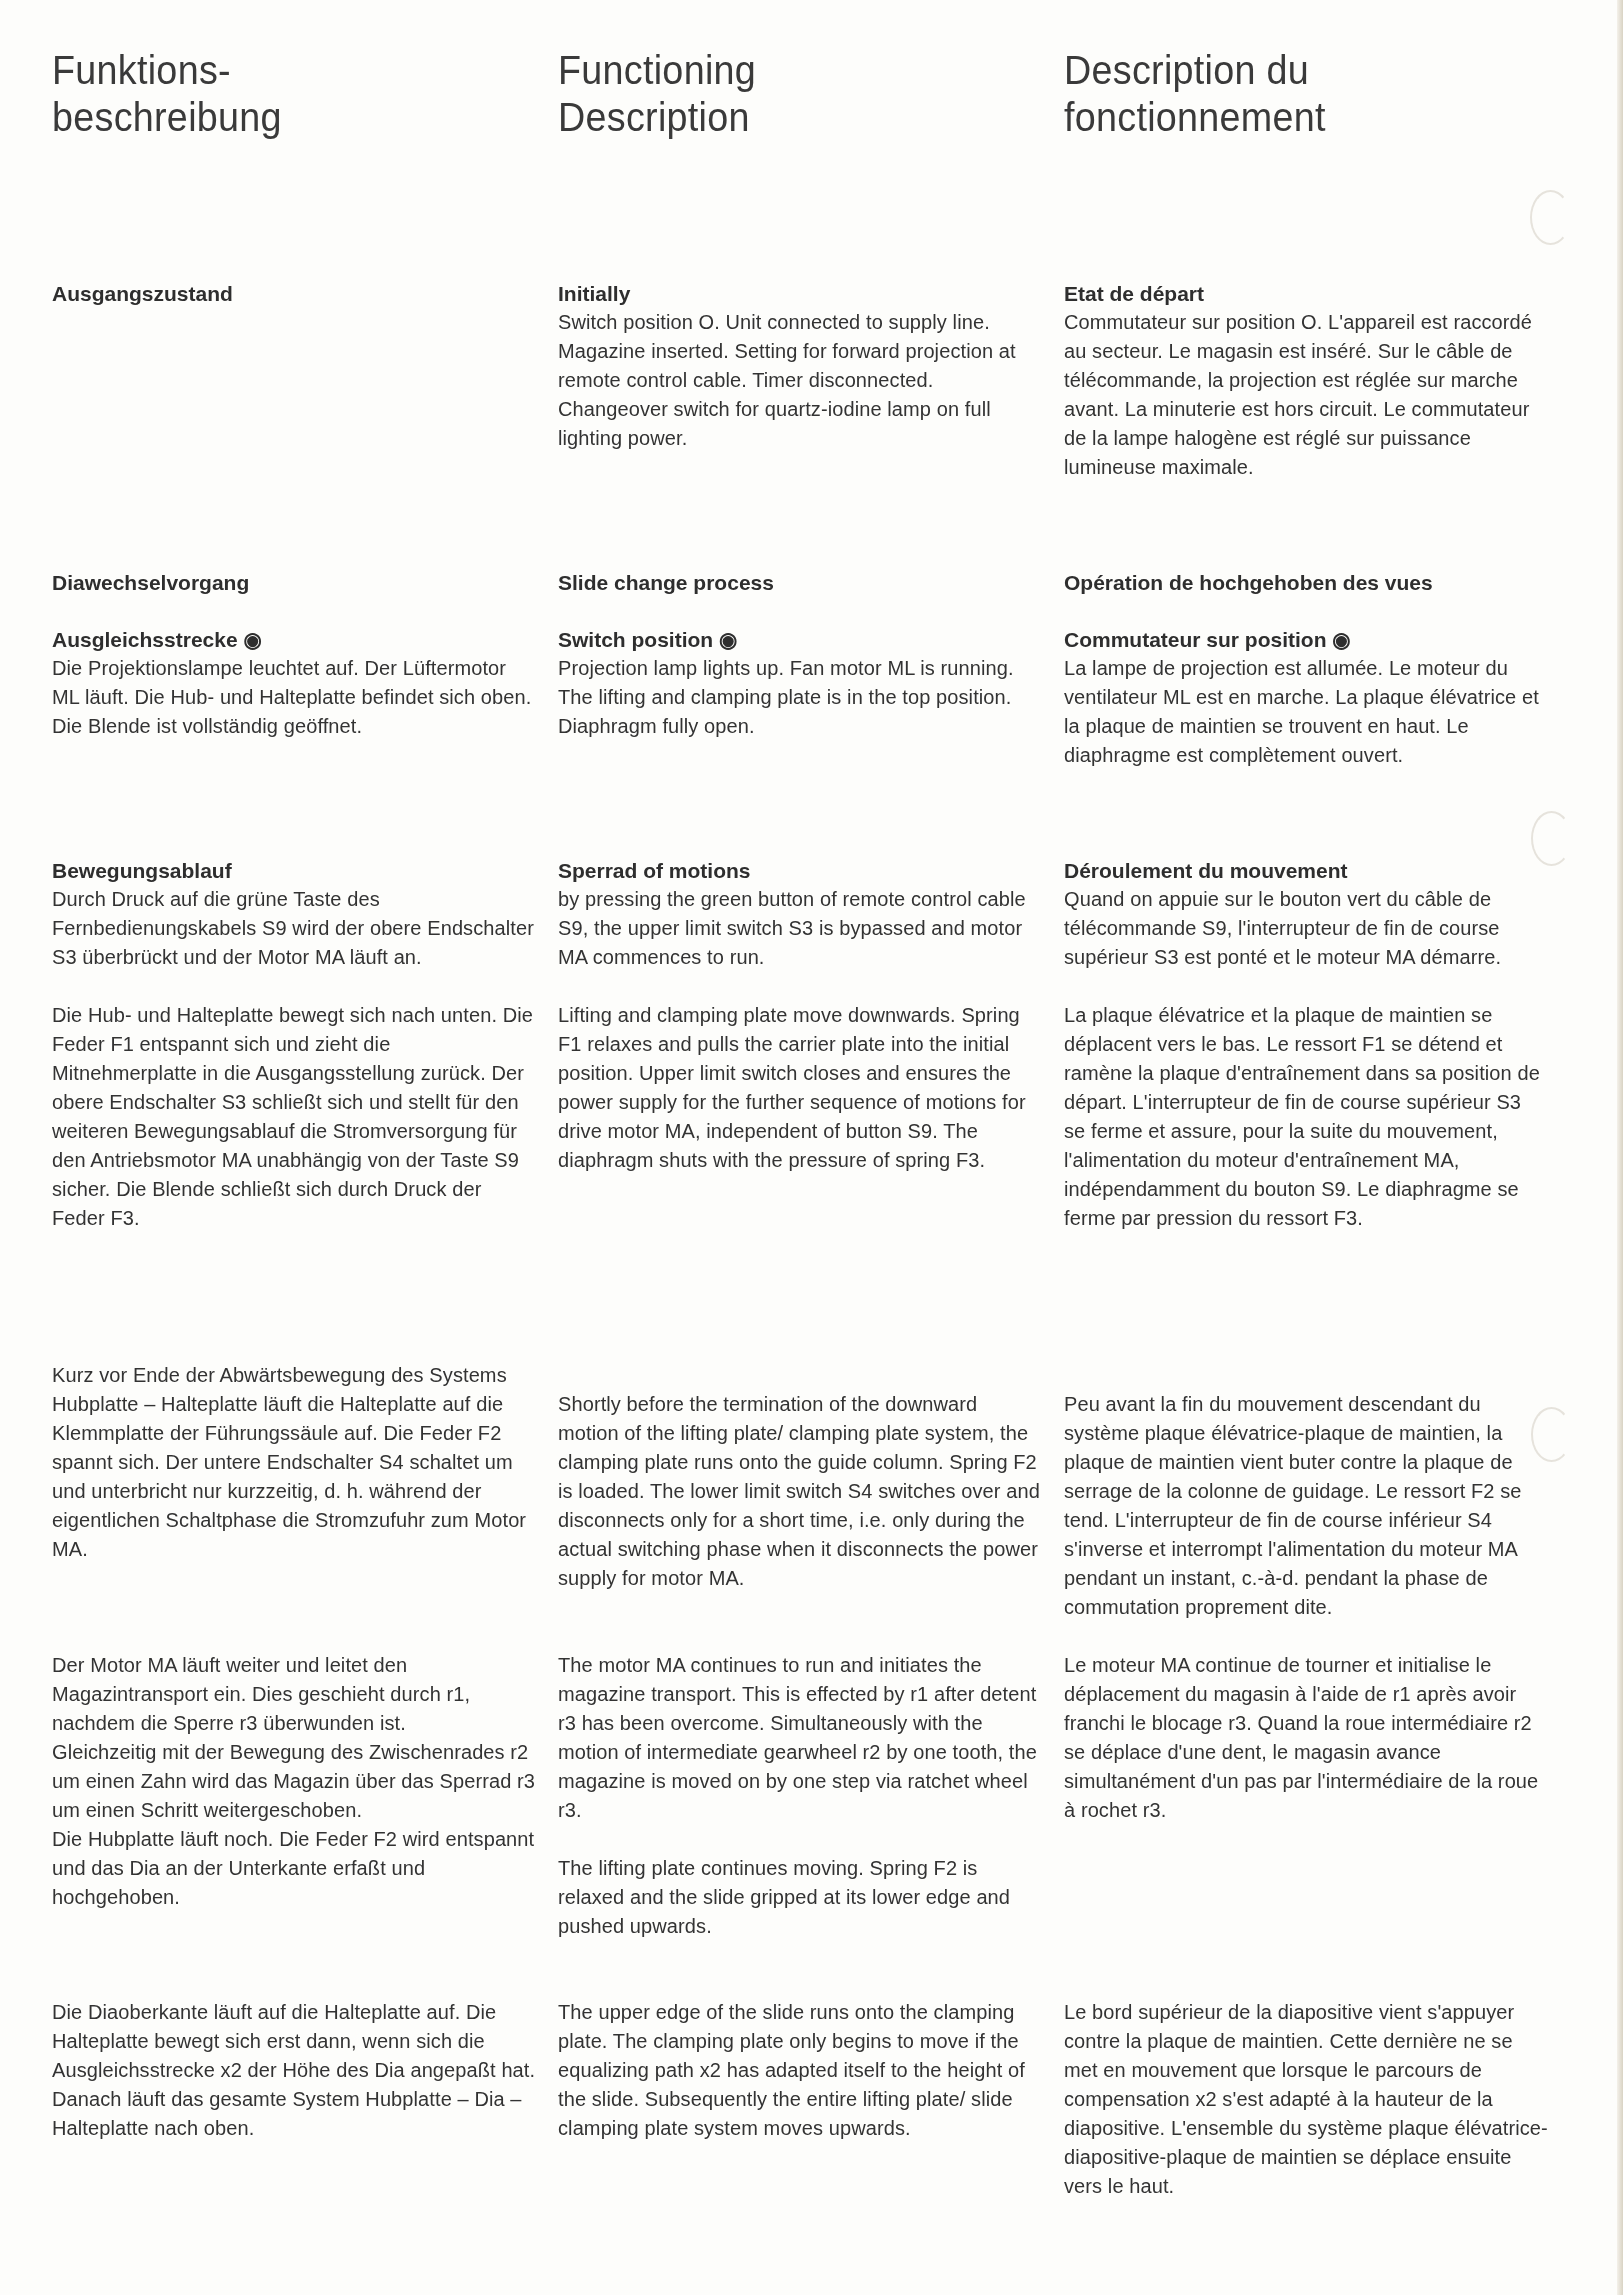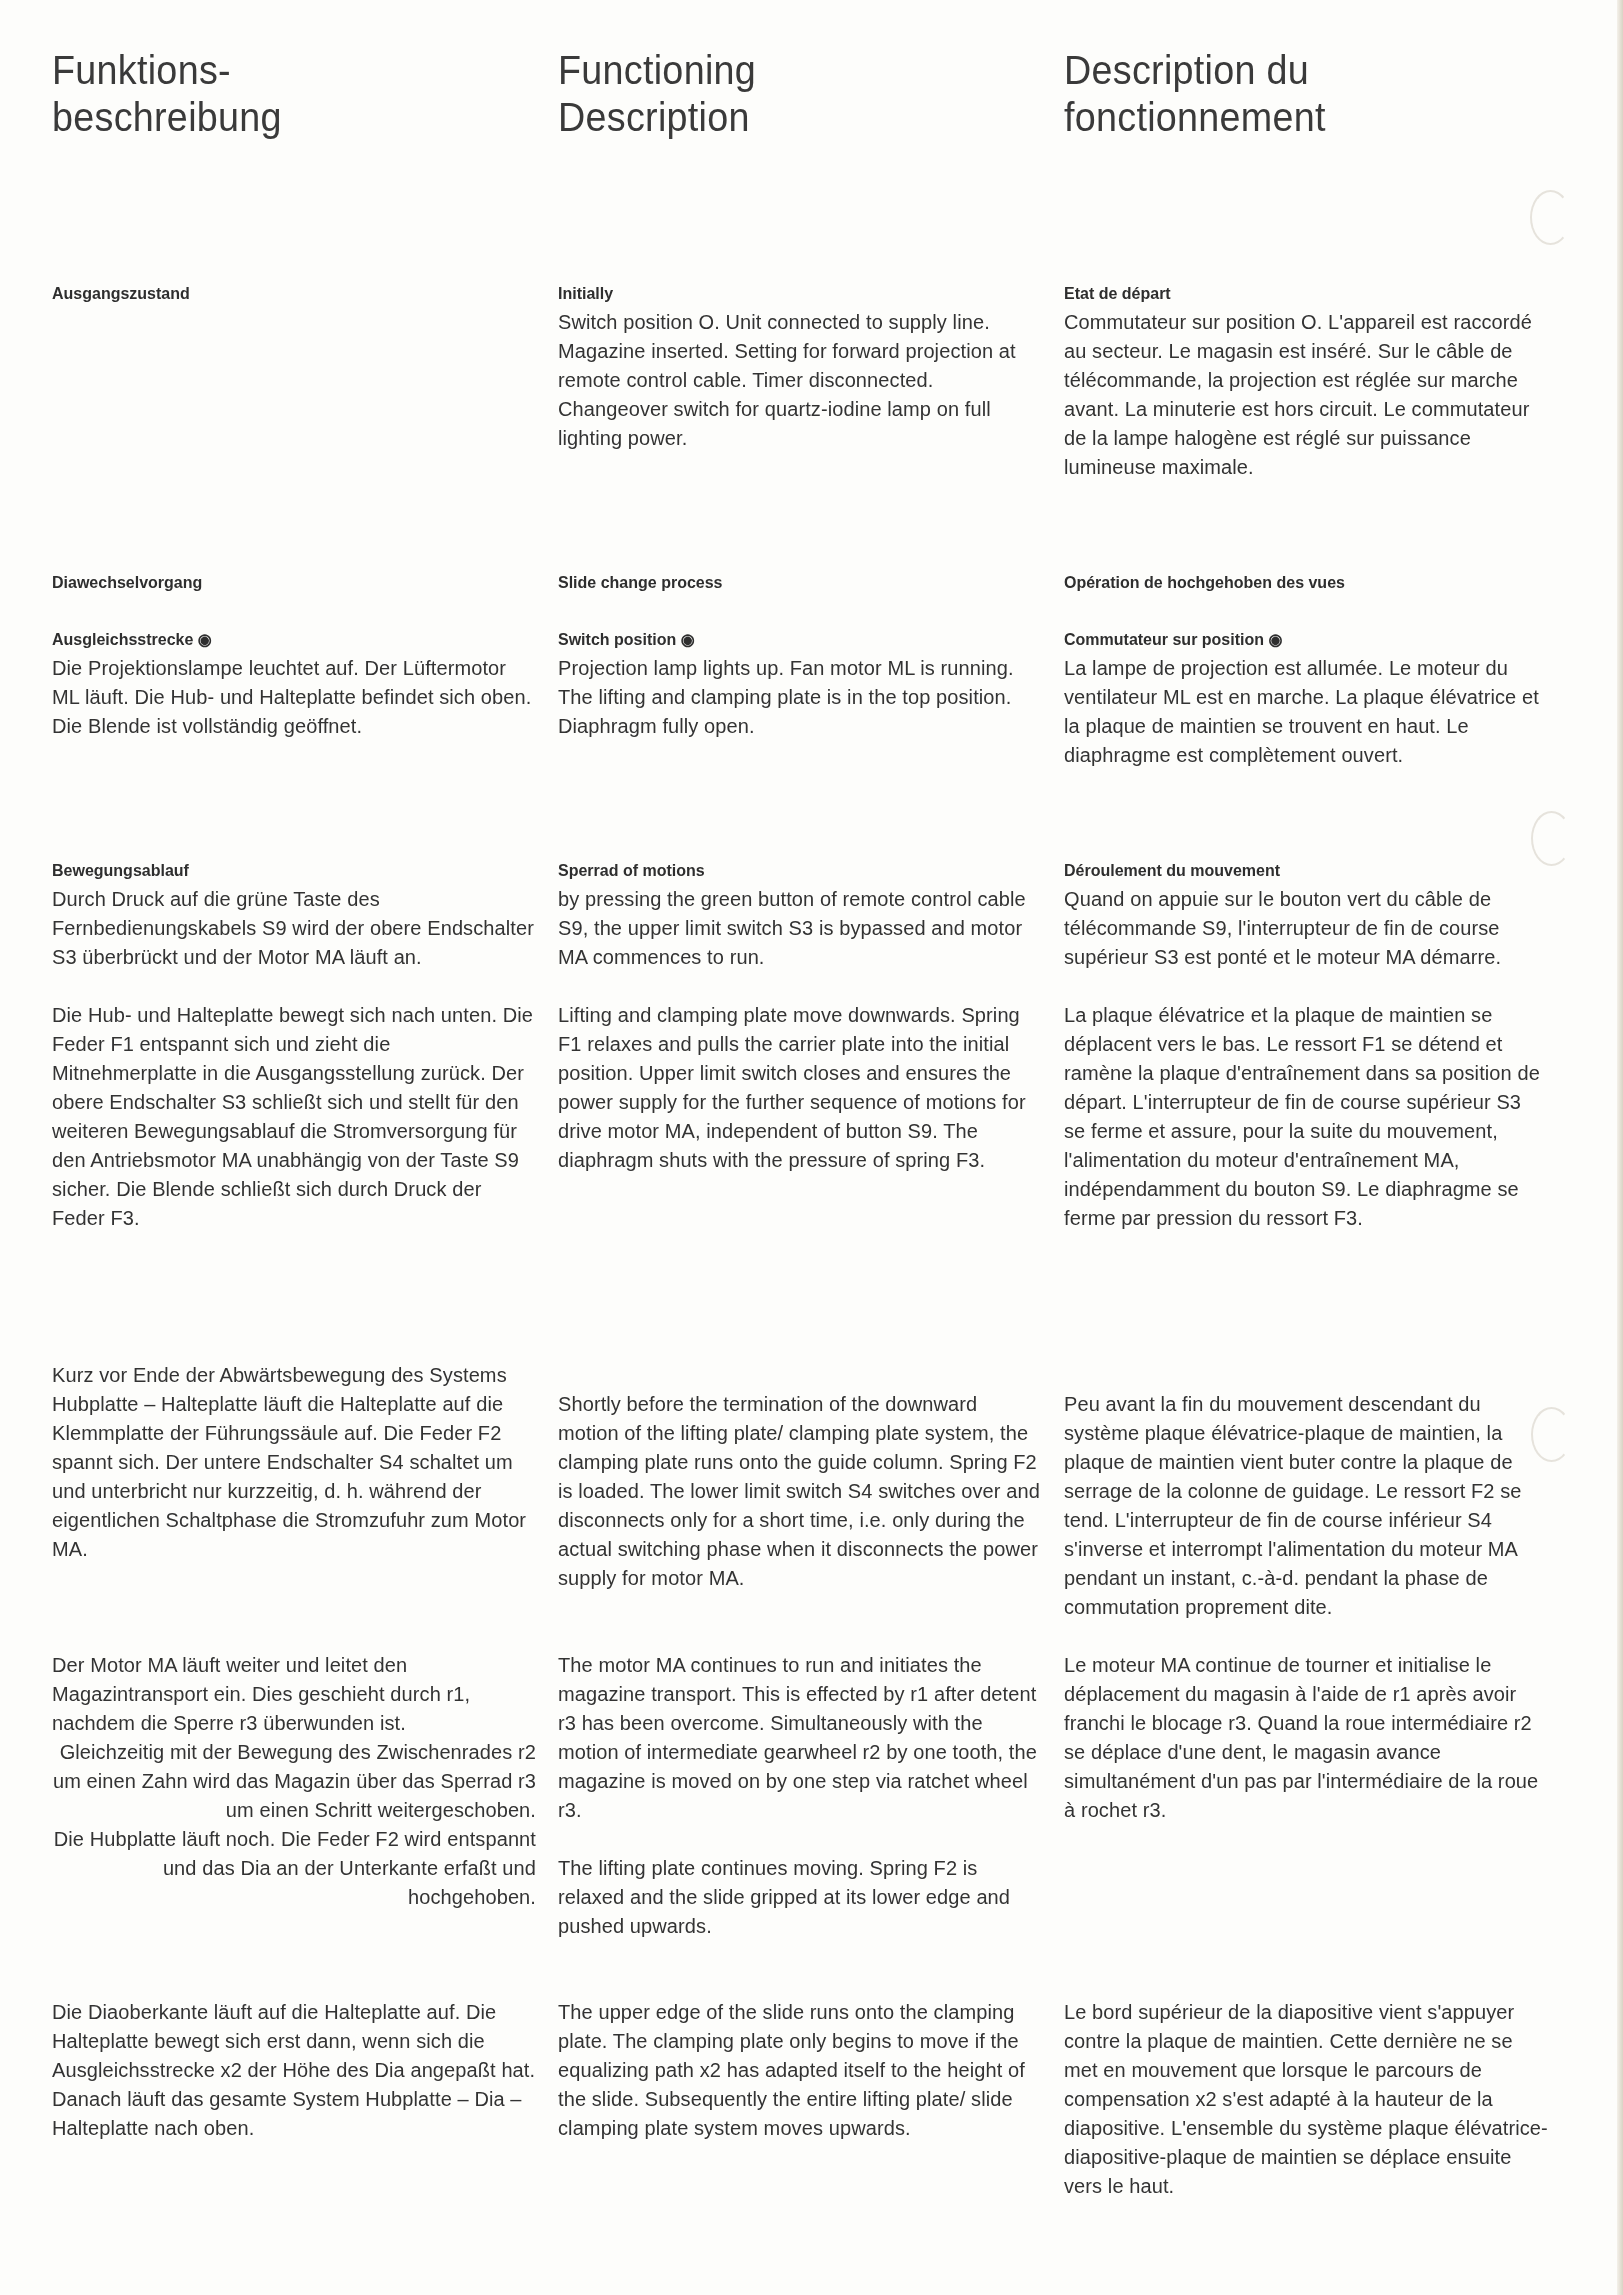--- a/index.html
+++ b/index.html
@@ -33,34 +33,34 @@
     color: #3a3a3a;
     letter-spacing: 0.3px;
     margin: 0;
     white-space: pre-line;
     transform: scaleX(0.92);
     transform-origin: left top;
   }
   .section { position: absolute; left: 0; width: 484px; }
   .h {
     font-weight: 700;
-    font-size: 16px;
+    font-size: 21px;
     line-height: 29px;
     color: #2e2e2e;
     margin: 0;
   }
   .p {
     font-size: 20px;
     line-height: 29px;
     margin: 0;
     color: #333;
     letter-spacing: 0.1px;
   }
   .p + .p { margin-top: 29px; }
-  .p.tight + .p.tight { margin-top: 0; text-align: right; }
+  .p.tight + .p.tight { margin-top: 0; }
 
   .punch {
     position: absolute;
     width: 37px; height: 51px;
     border: 2px solid #e6e3dc;
     border-right-color: transparent;
     border-radius: 50%;
     background: transparent;
   }
 </style>

